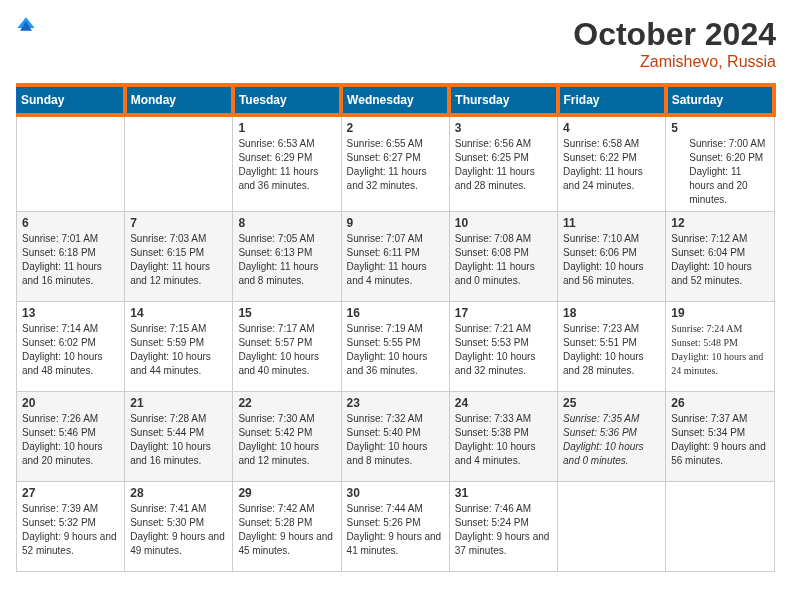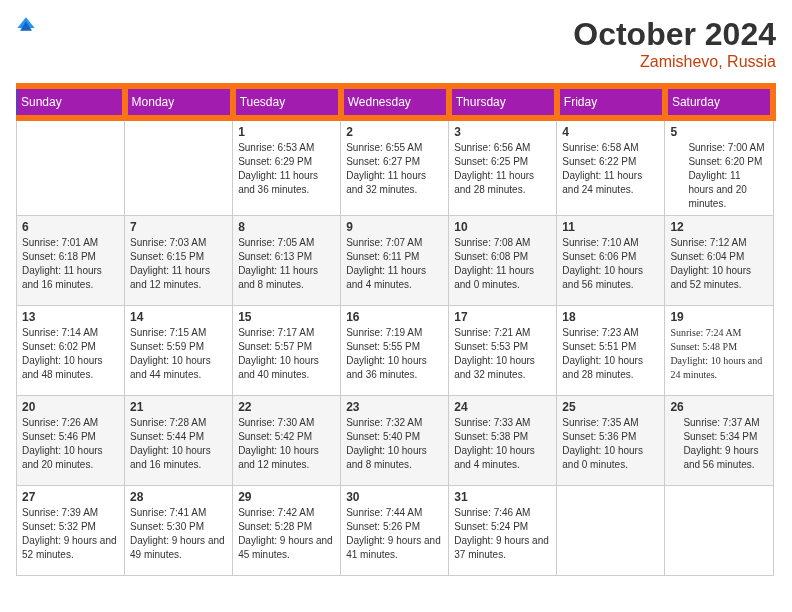--- a/index.html
+++ b/index.html
@@ -46,27 +46,27 @@
     .location-title {
       font-size: 16px;
       color: #c2410c;
     }
     table {
       width: 100%;
       border-collapse: collapse;
       table-layout: fixed;
     }
     th {
-      background-color: #a21caf;
+      background-color: #0369a1;
       color: #fff;
       font-size: 12px;
-      font-weight: normal;
+      font-weight: bold;
       padding: 6px 4px;
       text-align: left;
-      border: 6px solid #f97316;
+      border: 4px solid #f97316;
     }
     td {
       border: 1px solid #ccc;
       vertical-align: top;
       padding: 4px 5px;
       font-size: 10.5px;
       color: #333;
       min-height: 80px;
       height: 90px;
     }
@@ -269,27 +269,27 @@
 Daylight: 10 hours and 8 minutes.</div>
         </td>
         <td>
           <span class="day-num">24</span>
           <div class="day-info" style="white-space: pre-wrap;">Sunrise: 7:33 AM
 Sunset: 5:38 PM
 Daylight: 10 hours and 4 minutes.</div>
         </td>
         <td>
           <span class="day-num">25</span>
-          <div class="day-info" style="white-space: pre-wrap;">Sunrise: 7:35 AM
+          <div class="day-info" style="white-space: pre-wrap; font-style: italic;">Sunrise: 7:35 AM
 Sunset: 5:36 PM
 Daylight: 10 hours and 0 minutes.</div>
         </td>
         <td>
           <span class="day-num">26</span>
-          <div class="day-info" style="white-space: pre-wrap; margin-left: 13px;">Sunrise: 7:37 AM
+          <div class="day-info" style="white-space: pre-wrap;">Sunrise: 7:37 AM
 Sunset: 5:34 PM
 Daylight: 9 hours and 56 minutes.</div>
         </td>
       </tr>
       <tr>
         <td>
           <span class="day-num">27</span>
           <div class="day-info" style="white-space: pre-wrap;">Sunrise: 7:39 AM
 Sunset: 5:32 PM
 Daylight: 9 hours and 52 minutes.</div>

